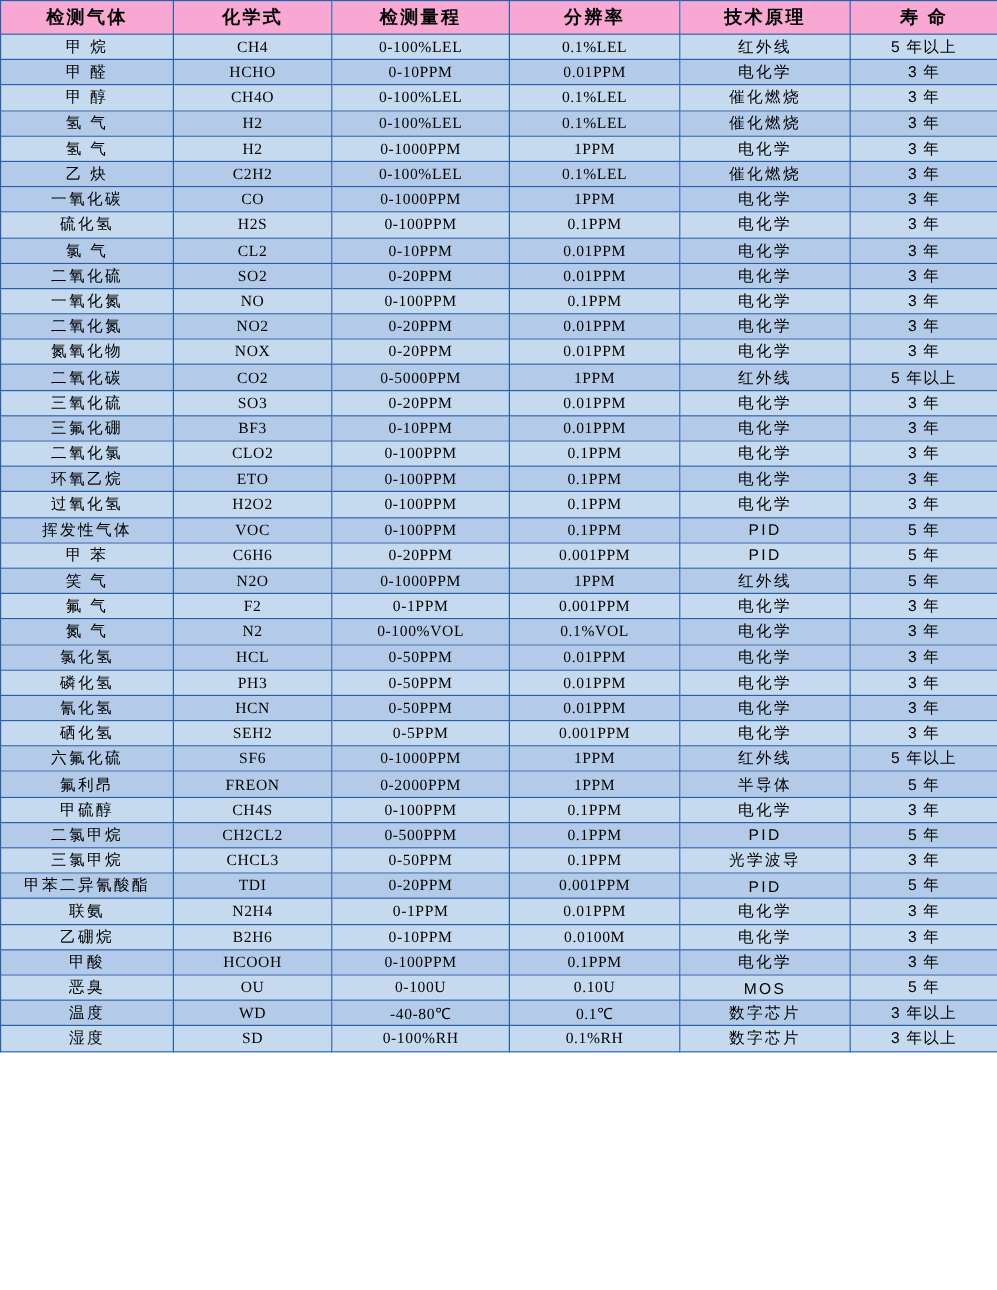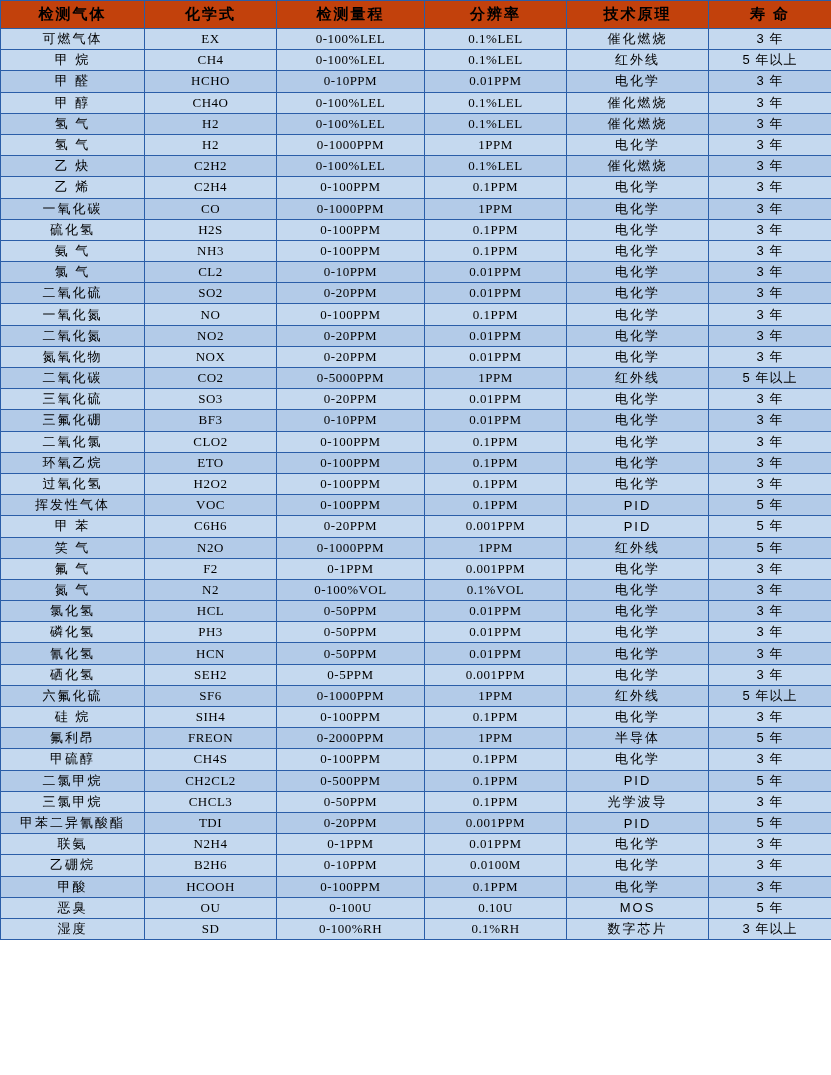--- a/index.html
+++ b/index.html
@@ -28,21 +28,21 @@
   table.gas-table td {
     border: 1px solid #2b5ea8;
     text-align: center;
     vertical-align: middle;
     color: #000000;
     padding: 0;
     overflow: hidden;
     white-space: nowrap;
   }
   table.gas-table thead th {
-    background: #c2410c;
+    background: #f9a8d4;
     height: 27px;
     font-size: 15px;
     font-weight: bold;
     letter-spacing: 2px;
   }
   table.gas-table tbody td {
     height: 20.2px;
     font-size: 13px;
     font-weight: normal;
   }
@@ -78,28 +78,20 @@
       <th>检测气体</th>
       <th>化学式</th>
       <th>检测量程</th>
       <th>分辨率</th>
       <th>技术原理</th>
       <th>寿 命</th>
     </tr>
   </thead>
   <tbody id="tbody">
       <tr class="odd">
-        <td class="name">可燃气体</td>
-        <td class="mono">EX</td>
-        <td class="mono">0-100%LEL</td>
-        <td class="mono">0.1%LEL</td>
-        <td class="name">催化燃烧</td>
-        <td class="life">3 年</td>
-      </tr>
-      <tr class="odd">
         <td class="name">甲 烷</td>
         <td class="mono">CH4</td>
         <td class="mono">0-100%LEL</td>
         <td class="mono">0.1%LEL</td>
         <td class="name">红外线</td>
         <td class="life">5 年以上</td>
       </tr>
       <tr class="even">
         <td class="name">甲 醛</td>
         <td class="mono">HCHO</td>
@@ -133,47 +125,31 @@
         <td class="life">3 年</td>
       </tr>
       <tr class="even">
         <td class="name">乙 炔</td>
         <td class="mono">C2H2</td>
         <td class="mono">0-100%LEL</td>
         <td class="mono">0.1%LEL</td>
         <td class="name">催化燃烧</td>
         <td class="life">3 年</td>
       </tr>
-      <tr class="odd">
-        <td class="name">乙 烯</td>
-        <td class="mono">C2H4</td>
-        <td class="mono">0-100PPM</td>
-        <td class="mono">0.1PPM</td>
-        <td class="name">电化学</td>
-        <td class="life">3 年</td>
-      </tr>
       <tr class="even">
         <td class="name">一氧化碳</td>
         <td class="mono">CO</td>
         <td class="mono">0-1000PPM</td>
         <td class="mono">1PPM</td>
         <td class="name">电化学</td>
         <td class="life">3 年</td>
       </tr>
       <tr class="odd">
         <td class="name">硫化氢</td>
         <td class="mono">H2S</td>
-        <td class="mono">0-100PPM</td>
-        <td class="mono">0.1PPM</td>
-        <td class="name">电化学</td>
-        <td class="life">3 年</td>
-      </tr>
-      <tr class="odd">
-        <td class="name">氨 气</td>
-        <td class="mono">NH3</td>
         <td class="mono">0-100PPM</td>
         <td class="mono">0.1PPM</td>
         <td class="name">电化学</td>
         <td class="life">3 年</td>
       </tr>
       <tr class="even">
         <td class="name">氯 气</td>
         <td class="mono">CL2</td>
         <td class="mono">0-10PPM</td>
         <td class="mono">0.01PPM</td>
@@ -332,28 +308,20 @@
         <td class="name">电化学</td>
         <td class="life">3 年</td>
       </tr>
       <tr class="even">
         <td class="name">六氟化硫</td>
         <td class="mono">SF6</td>
         <td class="mono">0-1000PPM</td>
         <td class="mono">1PPM</td>
         <td class="name">红外线</td>
         <td class="life">5 年以上</td>
-      </tr>
-      <tr class="odd">
-        <td class="name">硅 烷</td>
-        <td class="mono">SIH4</td>
-        <td class="mono">0-100PPM</td>
-        <td class="mono">0.1PPM</td>
-        <td class="name">电化学</td>
-        <td class="life">3 年</td>
       </tr>
       <tr class="even">
         <td class="name">氟利昂</td>
         <td class="mono">FREON</td>
         <td class="mono">0-2000PPM</td>
         <td class="mono">1PPM</td>
         <td class="name">半导体</td>
         <td class="life">5 年</td>
       </tr>
       <tr class="odd">
@@ -412,20 +380,28 @@
         <td class="name">电化学</td>
         <td class="life">3 年</td>
       </tr>
       <tr class="odd">
         <td class="name">恶臭</td>
         <td class="mono">OU</td>
         <td class="mono">0-100U</td>
         <td class="mono">0.10U</td>
         <td class="name">MOS</td>
         <td class="life">5 年</td>
+      </tr>
+      <tr class="even">
+        <td class="name">温度</td>
+        <td class="mono">WD</td>
+        <td class="mono">-40-80℃</td>
+        <td class="mono">0.1℃</td>
+        <td class="name">数字芯片</td>
+        <td class="life">3 年以上</td>
       </tr>
       <tr class="odd">
         <td class="name">湿度</td>
         <td class="mono">SD</td>
         <td class="mono">0-100%RH</td>
         <td class="mono">0.1%RH</td>
         <td class="name">数字芯片</td>
         <td class="life">3 年以上</td>
       </tr>
     </tbody>

